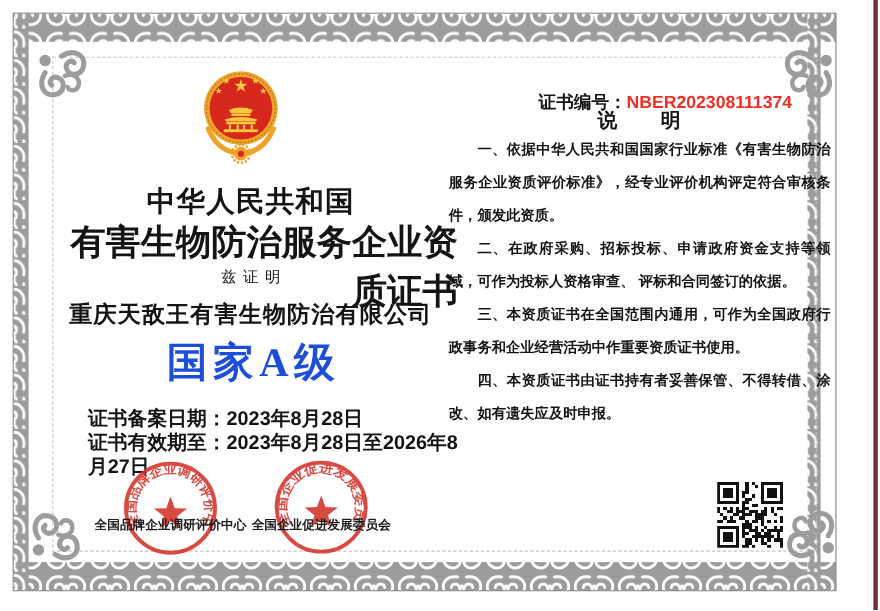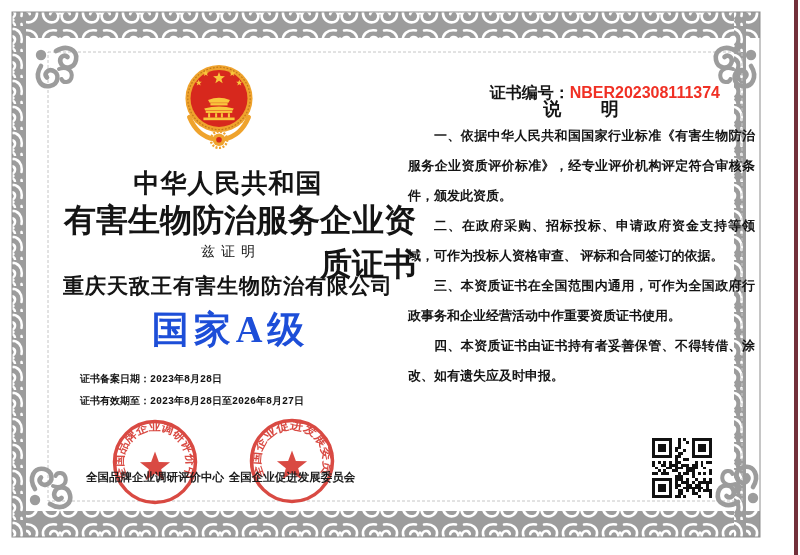--- a/index.html
+++ b/index.html
@@ -8,21 +8,21 @@
     font-family:"Liberation Sans","DejaVu Sans",sans-serif;color:#141414;
   }
   .abs{position:absolute;}
   
   .country{left:44px;top:166px;width:368px;text-align:center;font-size:26px;font-weight:bold;letter-spacing:1px;}
   .cert-title{left:40px;top:199px;width:376px;text-align:right;font-size:32px;font-weight:bold;}
   .certify{left:44px;top:243px;width:368px;text-align:center;font-size:14px;font-weight:normal;letter-spacing:6px;text-indent:6px;}
   .company{left:40px;top:272px;width:376px;text-align:center;font-size:21px;font-weight:bold;letter-spacing:1px;}
   .grade{left:44px;top:305px;width:368px;text-align:center;font-size:37px;font-weight:bold;
          font-family:"Liberation Serif","DejaVu Serif",serif;letter-spacing:5px;text-indent:5px;}
-  .daterow{left:80px;top:369px;width:340px;font-size:10px;font-weight:bold;line-height:22px;font-family:Liberation Mono, monospace;}
+  .daterow{left:80px;top:369px;width:340px;font-size:18px;font-weight:bold;line-height:22px;}
   .seal-svg{width:88px;height:88px;opacity:.9;}
   .seal-caption{top:470px;width:140px;text-align:center;font-size:11.5px;font-weight:bold;color:#1b1b1b;}
   
   .certnum{left:408px;top:63px;width:312px;text-align:right;font-size:16px;font-weight:bold;margin-top:20px;}
   .certnum .num{font-weight:bold;}
   .notes-heading{left:408px;top:97px;width:346px;text-align:center;font-size:18px;font-weight:bold;
                  letter-spacing:2.2em;text-indent:2.2em;}
   .notes{left:408px;top:121px;width:347px;font-size:13px;font-weight:bold;line-height:30px;}
   .notes p{margin:0;text-indent:2em;text-align:justify;}
   .qr{left:652px;top:438px;width:60px;height:60px;}

